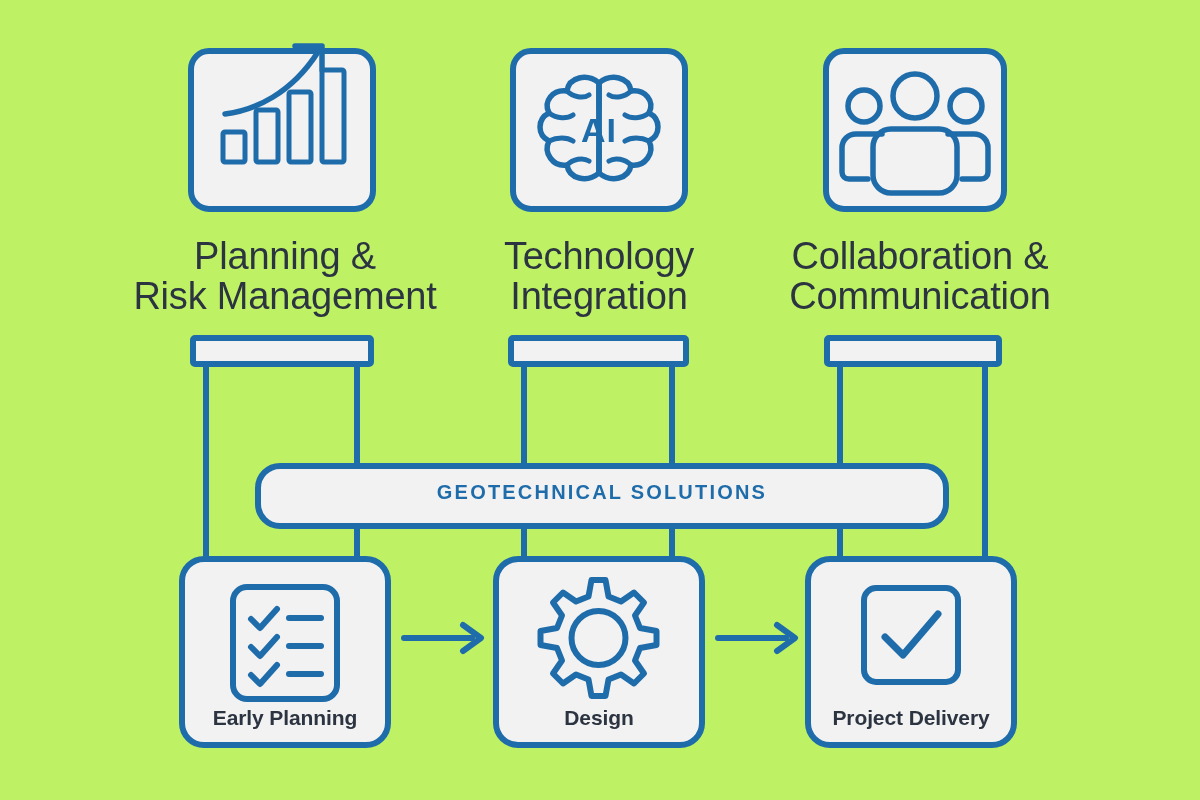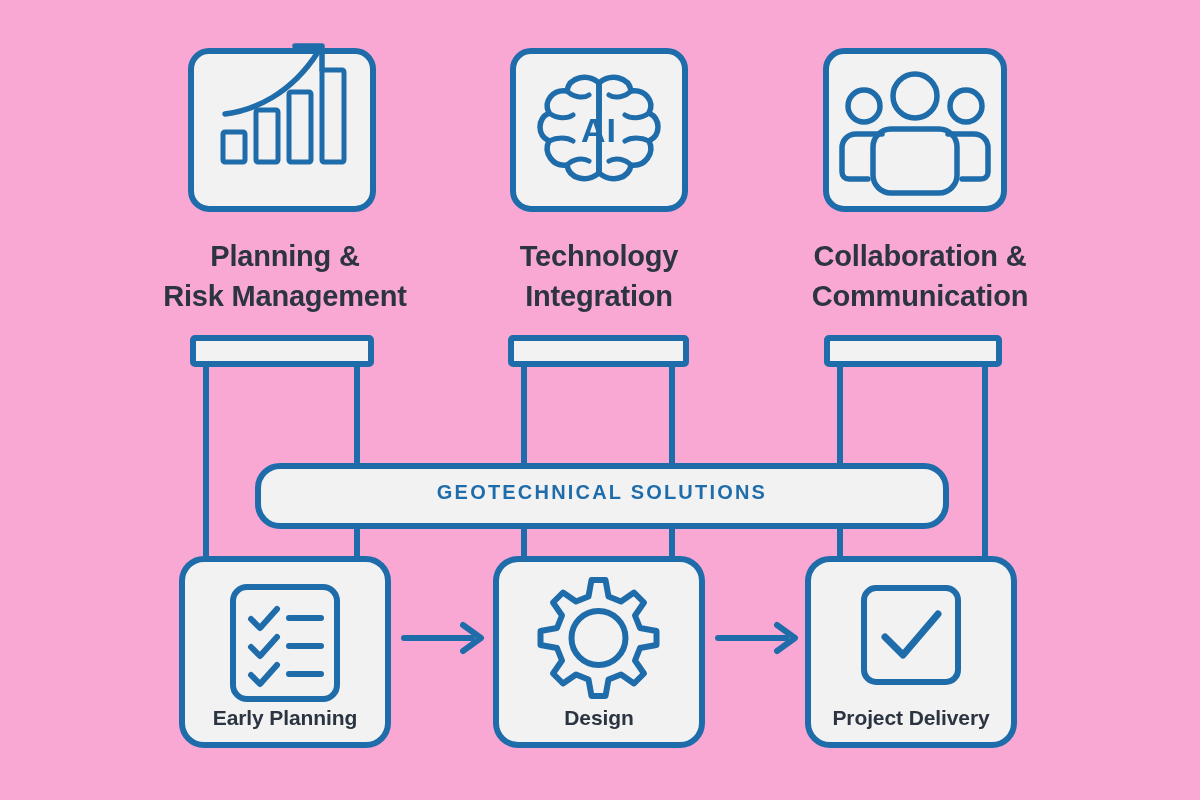--- a/index.html
+++ b/index.html
@@ -10,35 +10,35 @@
   body {
     width: 1200px;
     height: 800px;
     font-family: "Liberation Sans", sans-serif;
     overflow: hidden;
   }
   #stage {
     position: relative;
     width: 1200px;
     height: 800px;
-    background: #f9a8d4;
+    background: #bef264;
   }
   #diagram-svg {
     position: absolute;
     top: 0;
     left: 0;
     width: 1200px;
     height: 800px;
   }
   .topcard-label {
     position: absolute;
     text-align: center;
     color: #2b3440;
-    font-size: 29px;
-    font-weight: bold;
+    font-size: 38px;
+    font-weight: normal;
     line-height: 40px;
     letter-spacing: -0.2px;
     white-space: pre-line;
   }
   .process-label {
     position: absolute;
     text-align: center;
     color: #2b3440;
     font-size: 21px;
     font-weight: bold;

